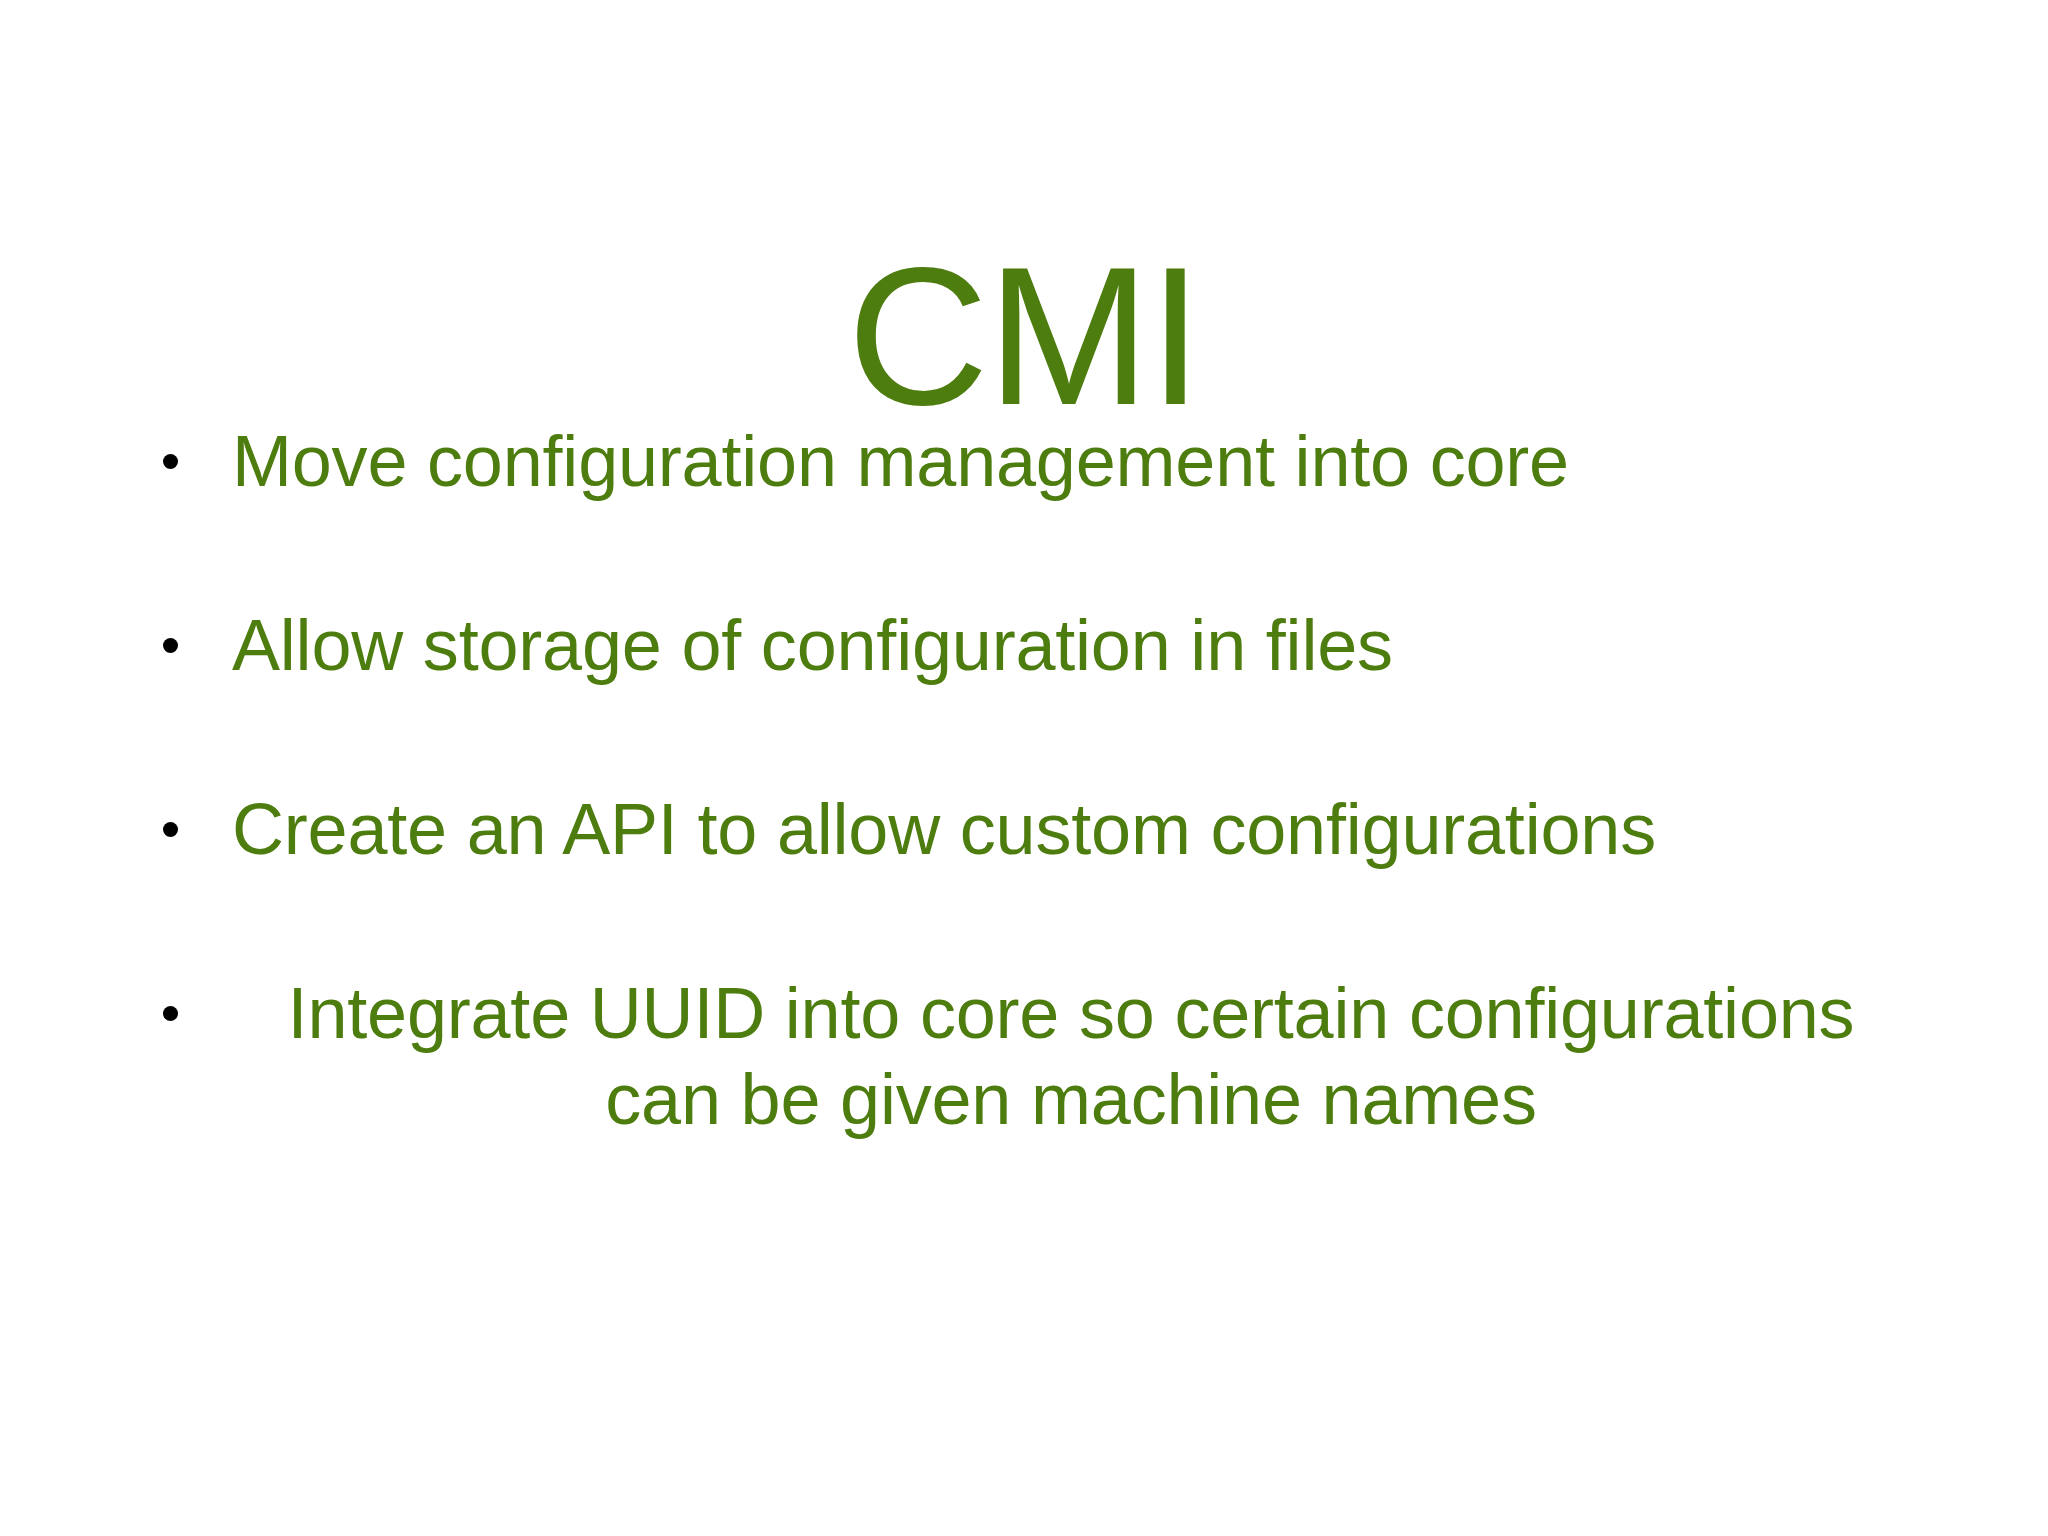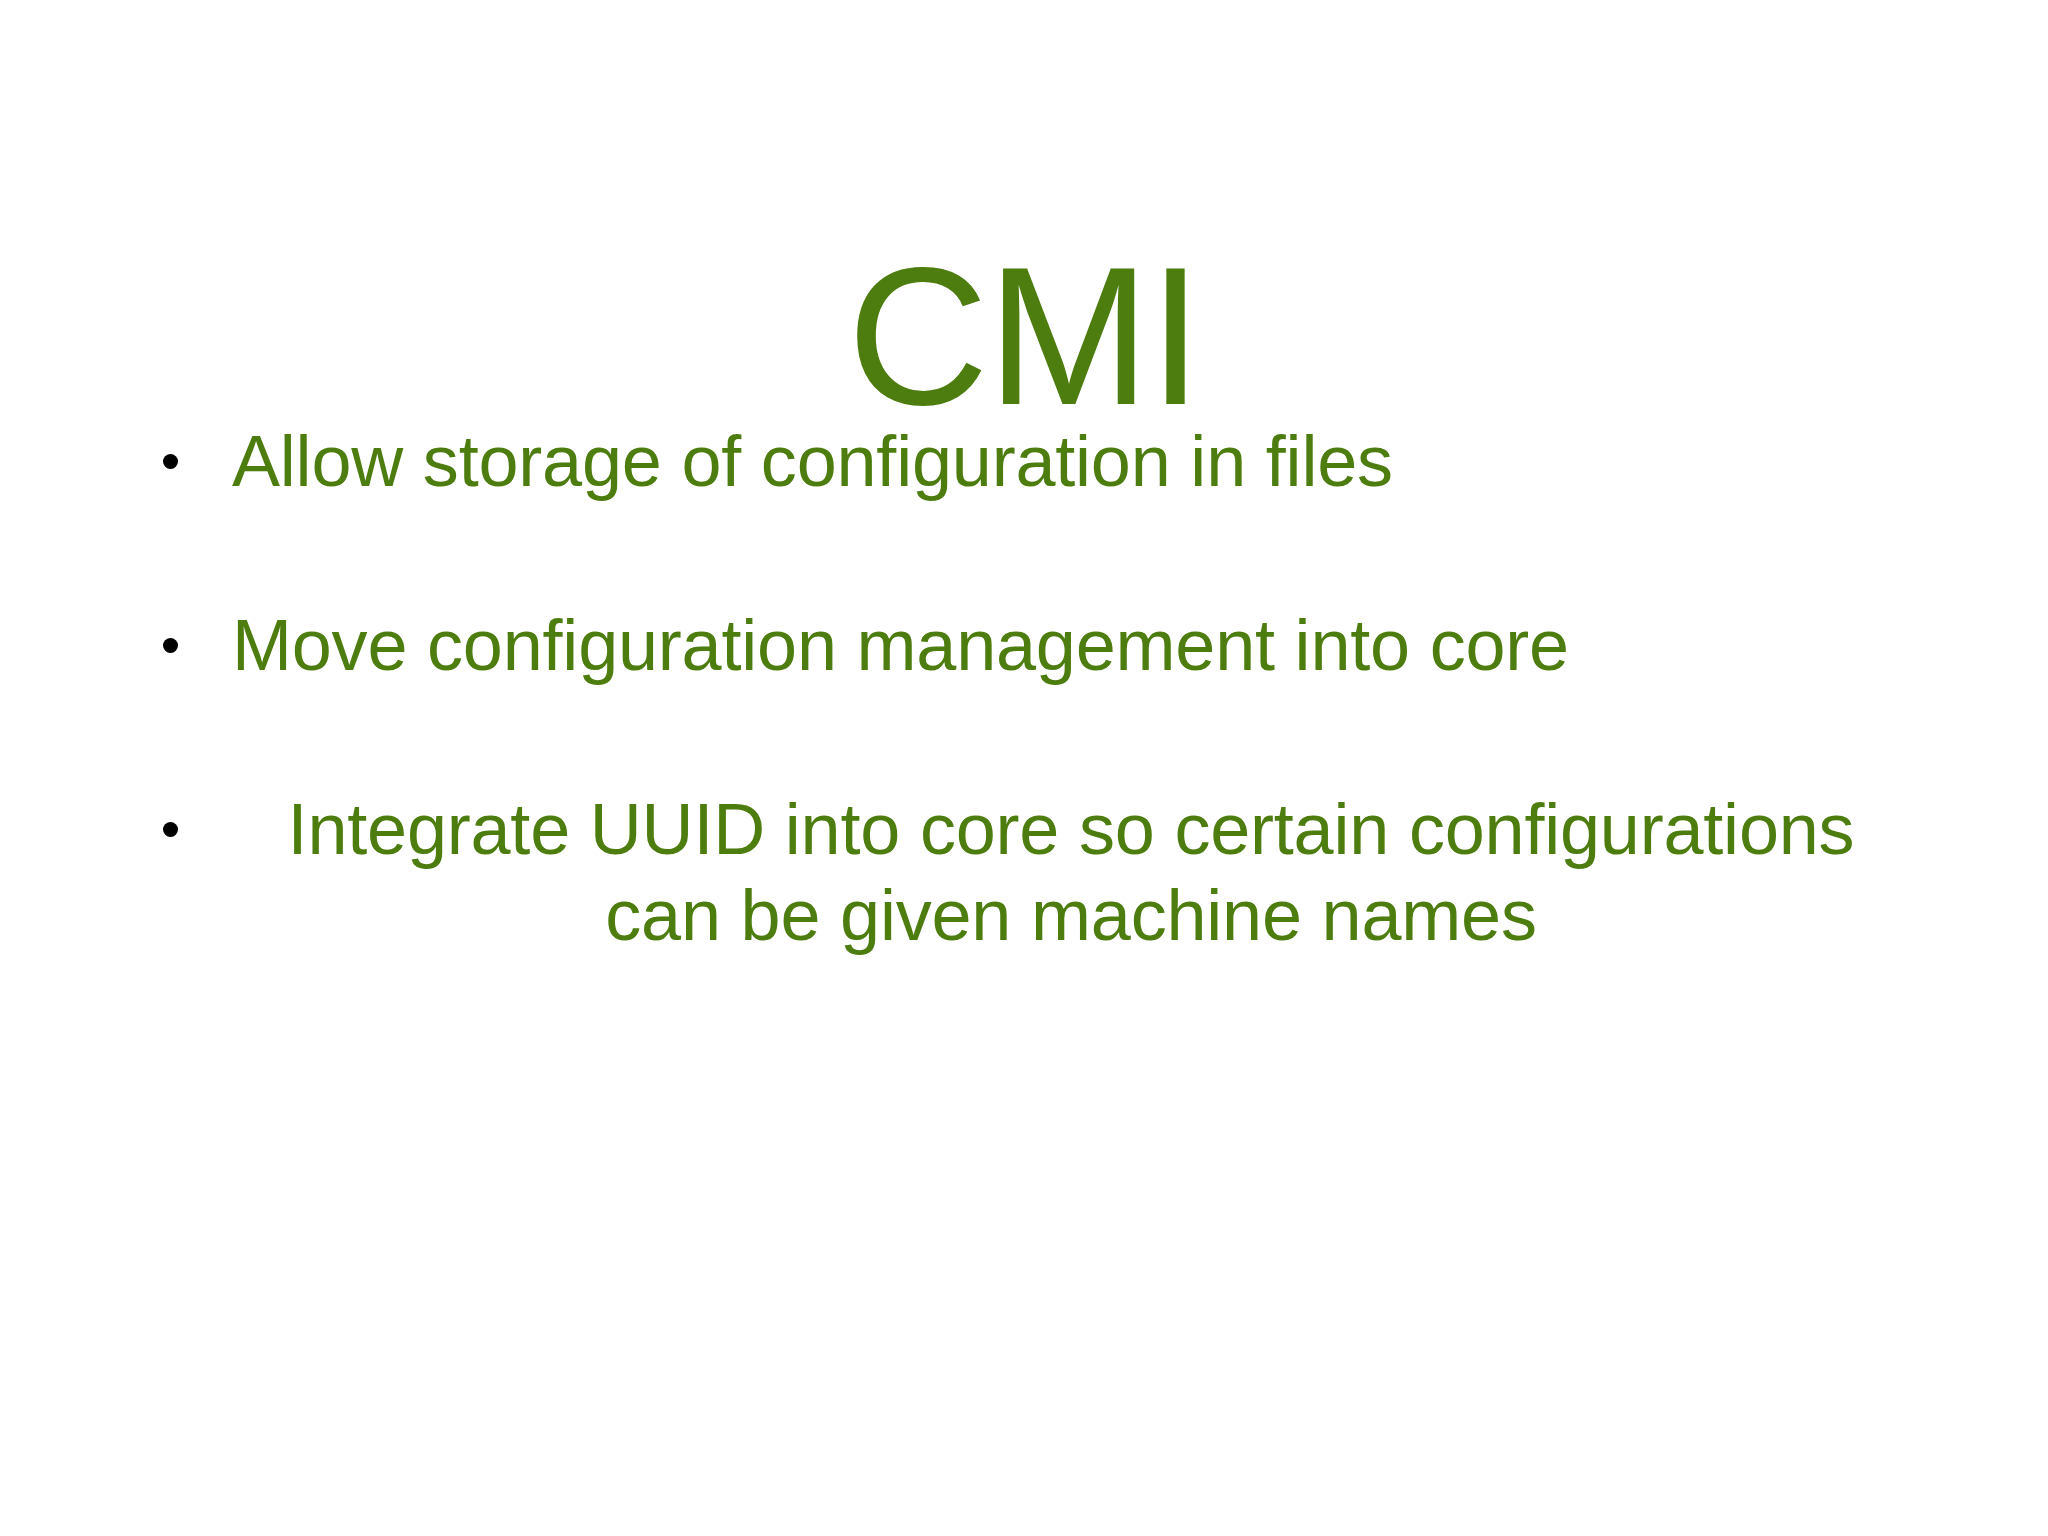--- a/index.html
+++ b/index.html
@@ -73,29 +73,33 @@
 <body>
 
 <div id="slide">
 
   <h1 id="slide-title">CMI</h1>
 
   <ul id="bullet-list">
 
     <li class="bullet-item">
       <span class="bullet-marker"></span>
-      <span class="bullet-text">Allow storage of configuration in files</span>
+      <span class="bullet-text">Move configuration management into core</span>
     </li>
 
     <li class="bullet-item">
       <span class="bullet-marker"></span>
-      <span class="bullet-text">Move configuration management into core</span>
+      <span class="bullet-text">Allow storage of configuration in files</span>
     </li>
 
 
+    <li class="bullet-item">
+      <span class="bullet-marker"></span>
+      <span class="bullet-text">Create an API to allow custom configurations</span>
+    </li>
 
     <li class="bullet-item">
       <span class="bullet-marker"></span>
       <span class="bullet-text">Integrate UUID into core so certain configurations can be given machine names</span>
     </li>
 
   </ul>
 
 </div>
 

